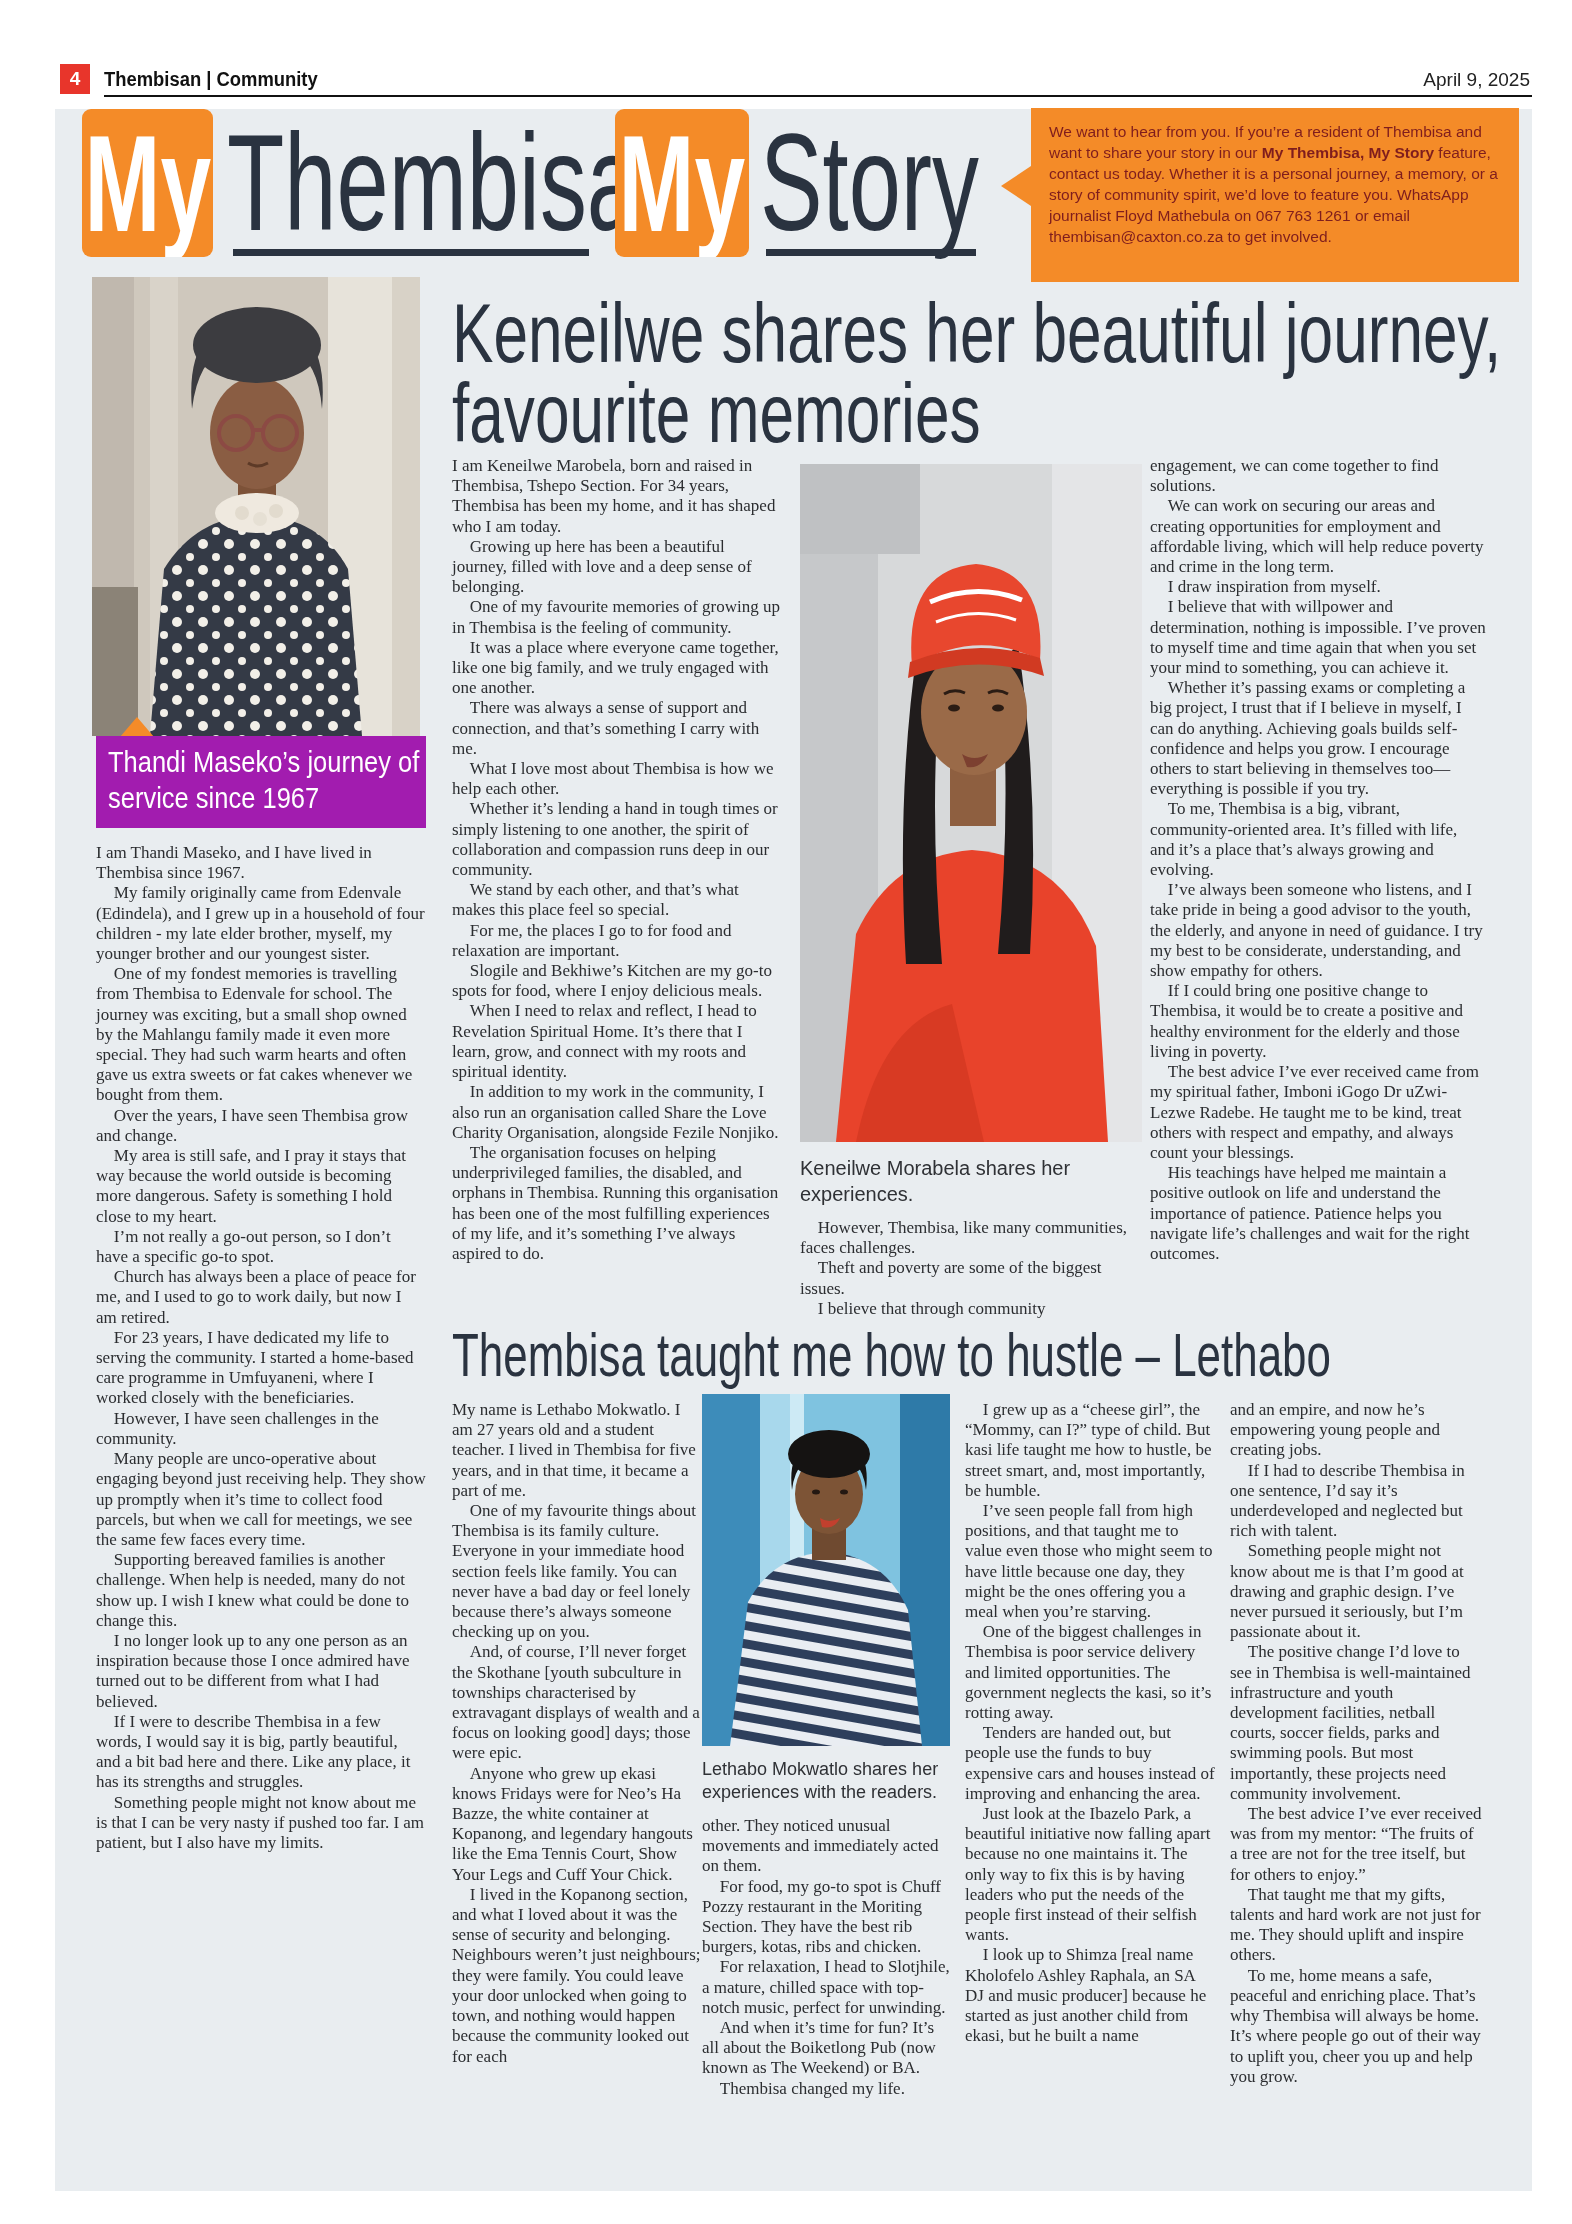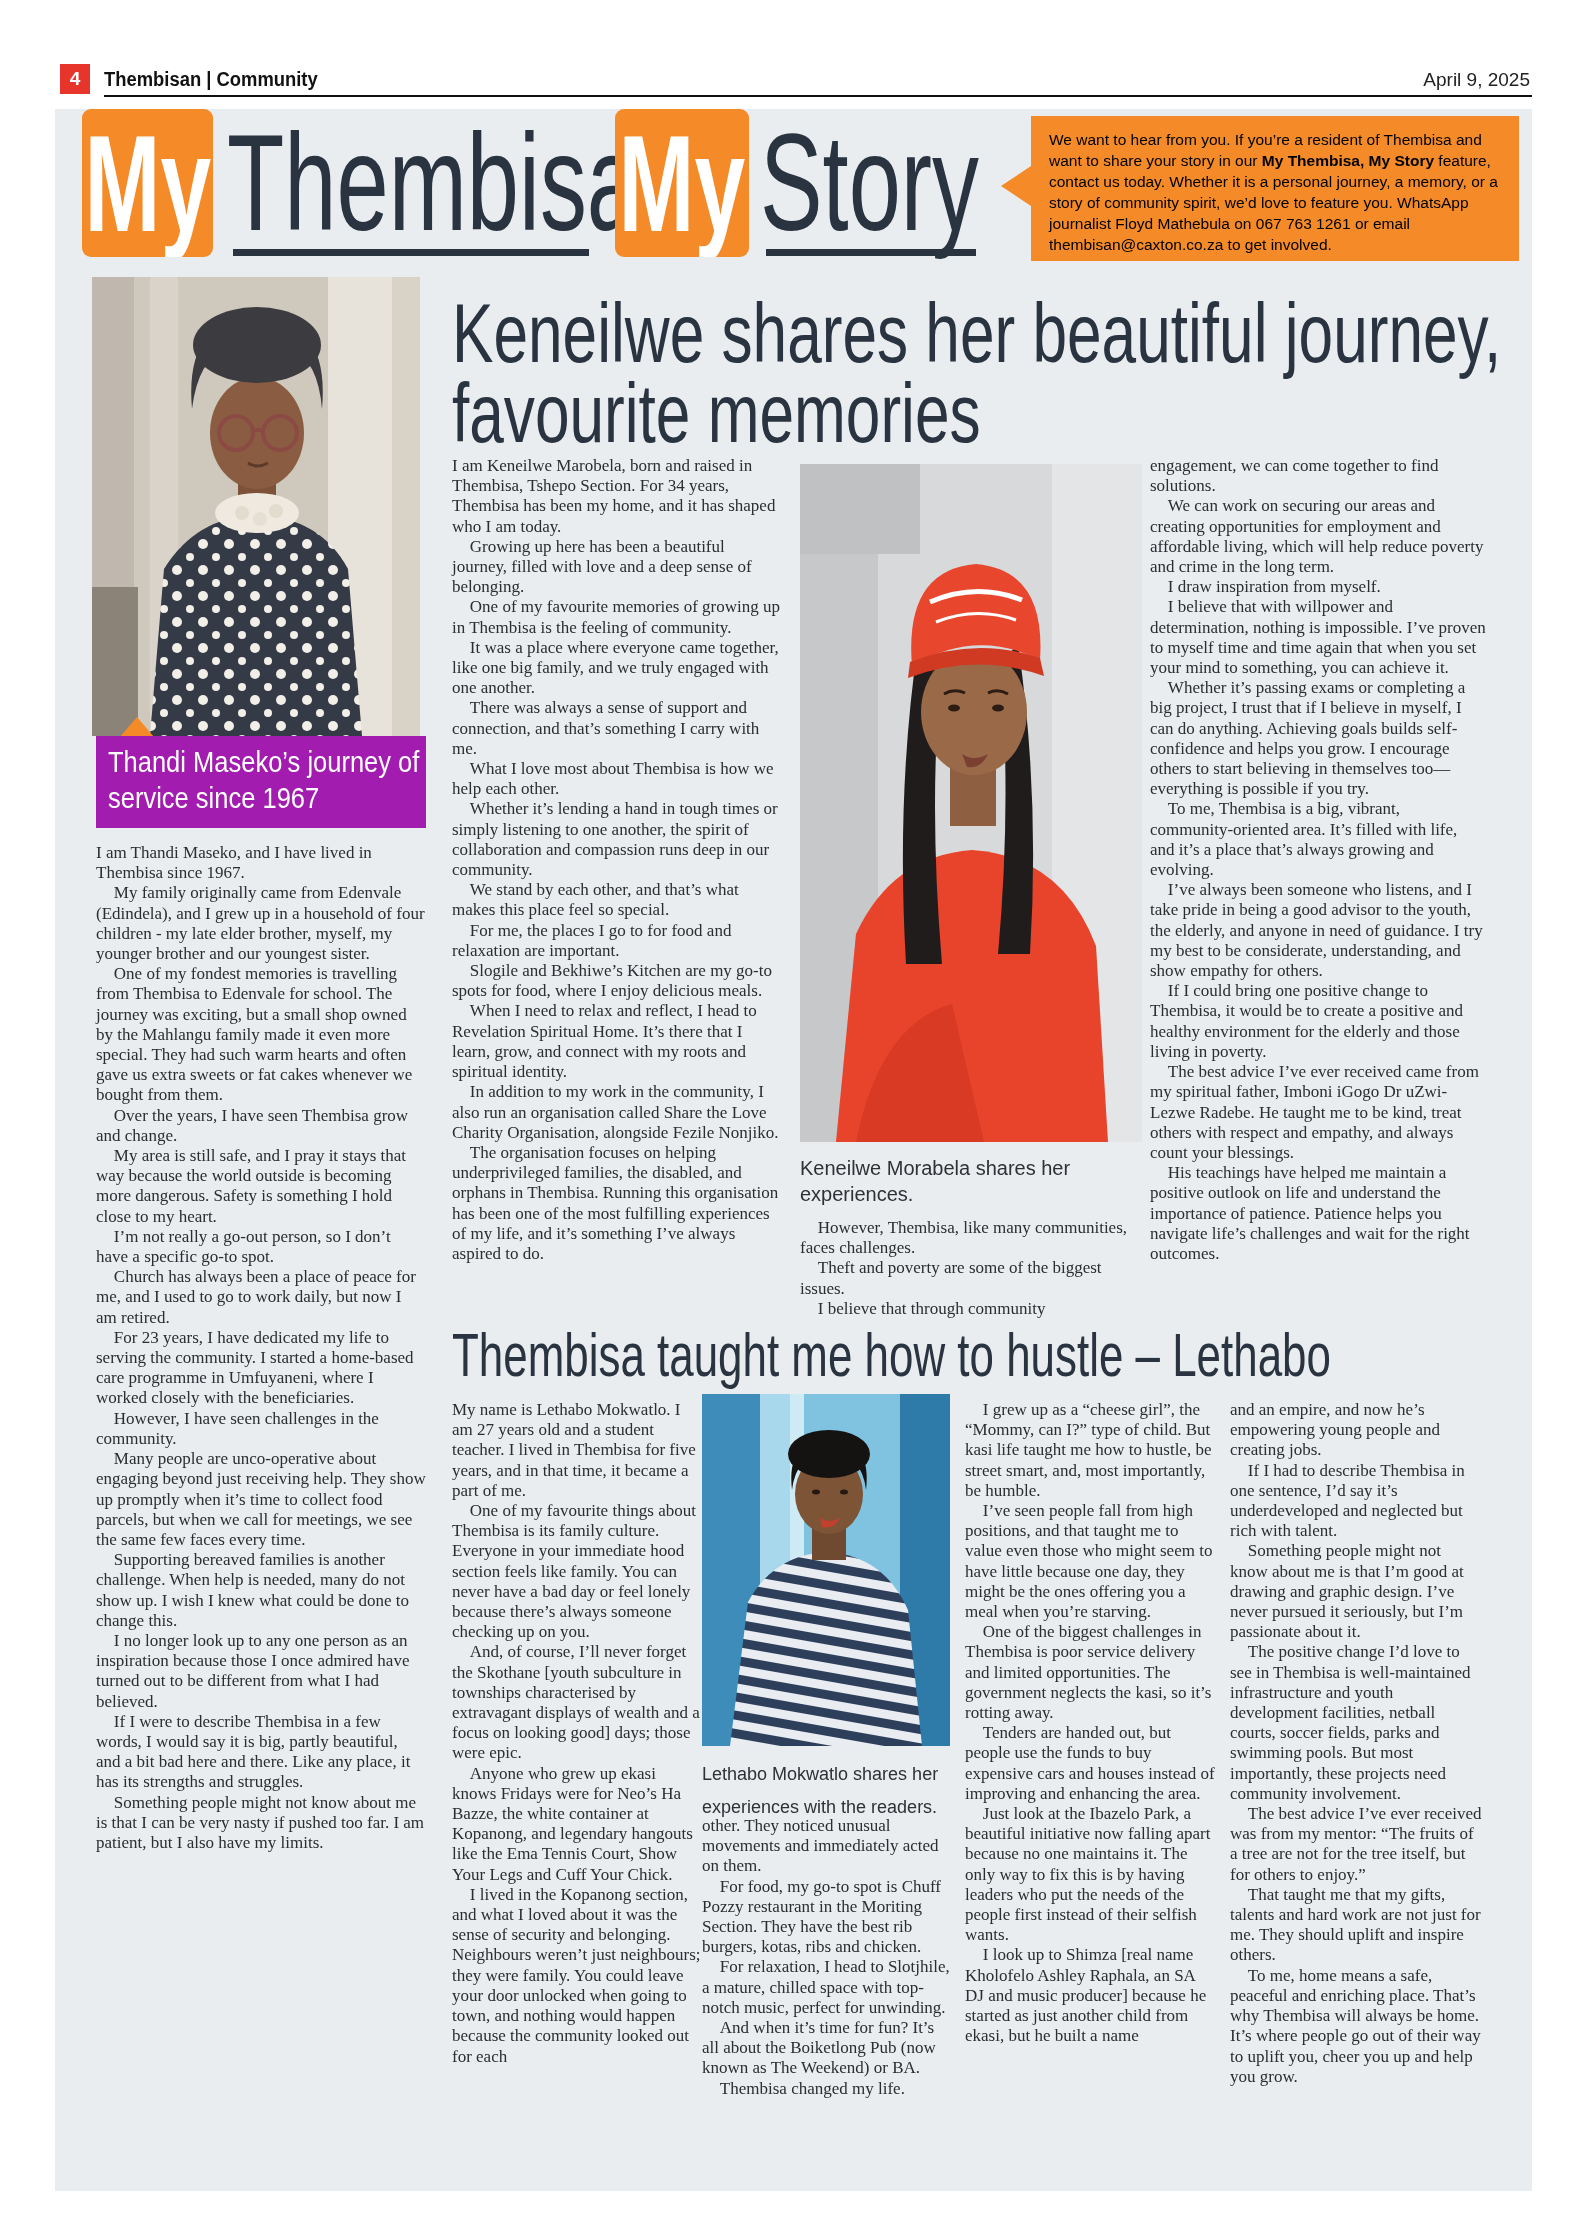--- a/index.html
+++ b/index.html
@@ -15,22 +15,22 @@
   .folio-date{position:absolute;right:42px;top:69px;font-size:19px;color:#222;}
   .folio-rule{position:absolute;left:104px;top:95px;width:1428px;height:2px;background:#111;}
 
   
   .my-block{position:absolute;top:109px;height:148px;background:#F48B28;overflow:hidden;
             display:flex;align-items:center;justify-content:center;border-radius:9px;}
   .my-block span{font-size:138px;font-weight:bold;color:#fff;transform:scaleX(.66);line-height:148px;}
   .mast-word{position:absolute;top:112px;height:148px;color:#2A3340;font-size:138px;line-height:140px;
              transform:scaleX(.68);transform-origin:left top;white-space:nowrap;}
   .mast-rule{position:absolute;top:249px;height:7px;background:#2A3340;}
-  .promo-box{position:absolute;left:1031px;top:116px;width:488px;height:145px;background:#F48B28;
-             box-sizing:border-box;padding:13px 18px;color:#000000;font-size:15.5px;line-height:1.36;}
+  .promo-box{position:absolute;left:1031px;top:108px;width:488px;height:174px;background:#F48B28;
+             box-sizing:border-box;padding:13px 18px;color:#7f1d1d;font-size:15.5px;line-height:1.36;}
   .promo-box b{font-weight:bold;}
   .promo-arrow{position:absolute;left:1001px;top:166px;width:0;height:0;
                border-top:20px solid transparent;border-bottom:20px solid transparent;
                border-right:30px solid #F48B28;}
 
   
   .photo{position:absolute;overflow:hidden;}
   .photo svg{display:block;}
 
   
@@ -50,21 +50,21 @@
   
   .serif-col{position:absolute;font-family:"Liberation Serif",serif;font-size:17px;
              line-height:20.2px;color:#2b2d30;}
   .serif-col p{margin:0;}
   .serif-col p + p{text-indent:1.05em;}
   .serif-col.indent-first p:first-child{text-indent:1.05em;}
 
   
   .photo-cap{position:absolute;color:#2f3135;font-family:"Liberation Sans",sans-serif;}
   #keneilwe-cap{left:800px;top:1155px;width:342px;font-size:20px;line-height:26px;}
-  #lethabo-cap{left:702px;top:1758px;width:250px;font-size:18px;line-height:33px;}
+  #lethabo-cap{left:702px;top:1758px;width:250px;font-size:18px;line-height:23px;}
 </style>
 </head>
 <body>
 
 <div id="page">
   <div class="grey-bg"></div>
 
   <div class="folio-num">4</div>
   <div class="folio-section">Thembisan | Community</div>
   <div class="folio-date">April 9, 2025</div>

